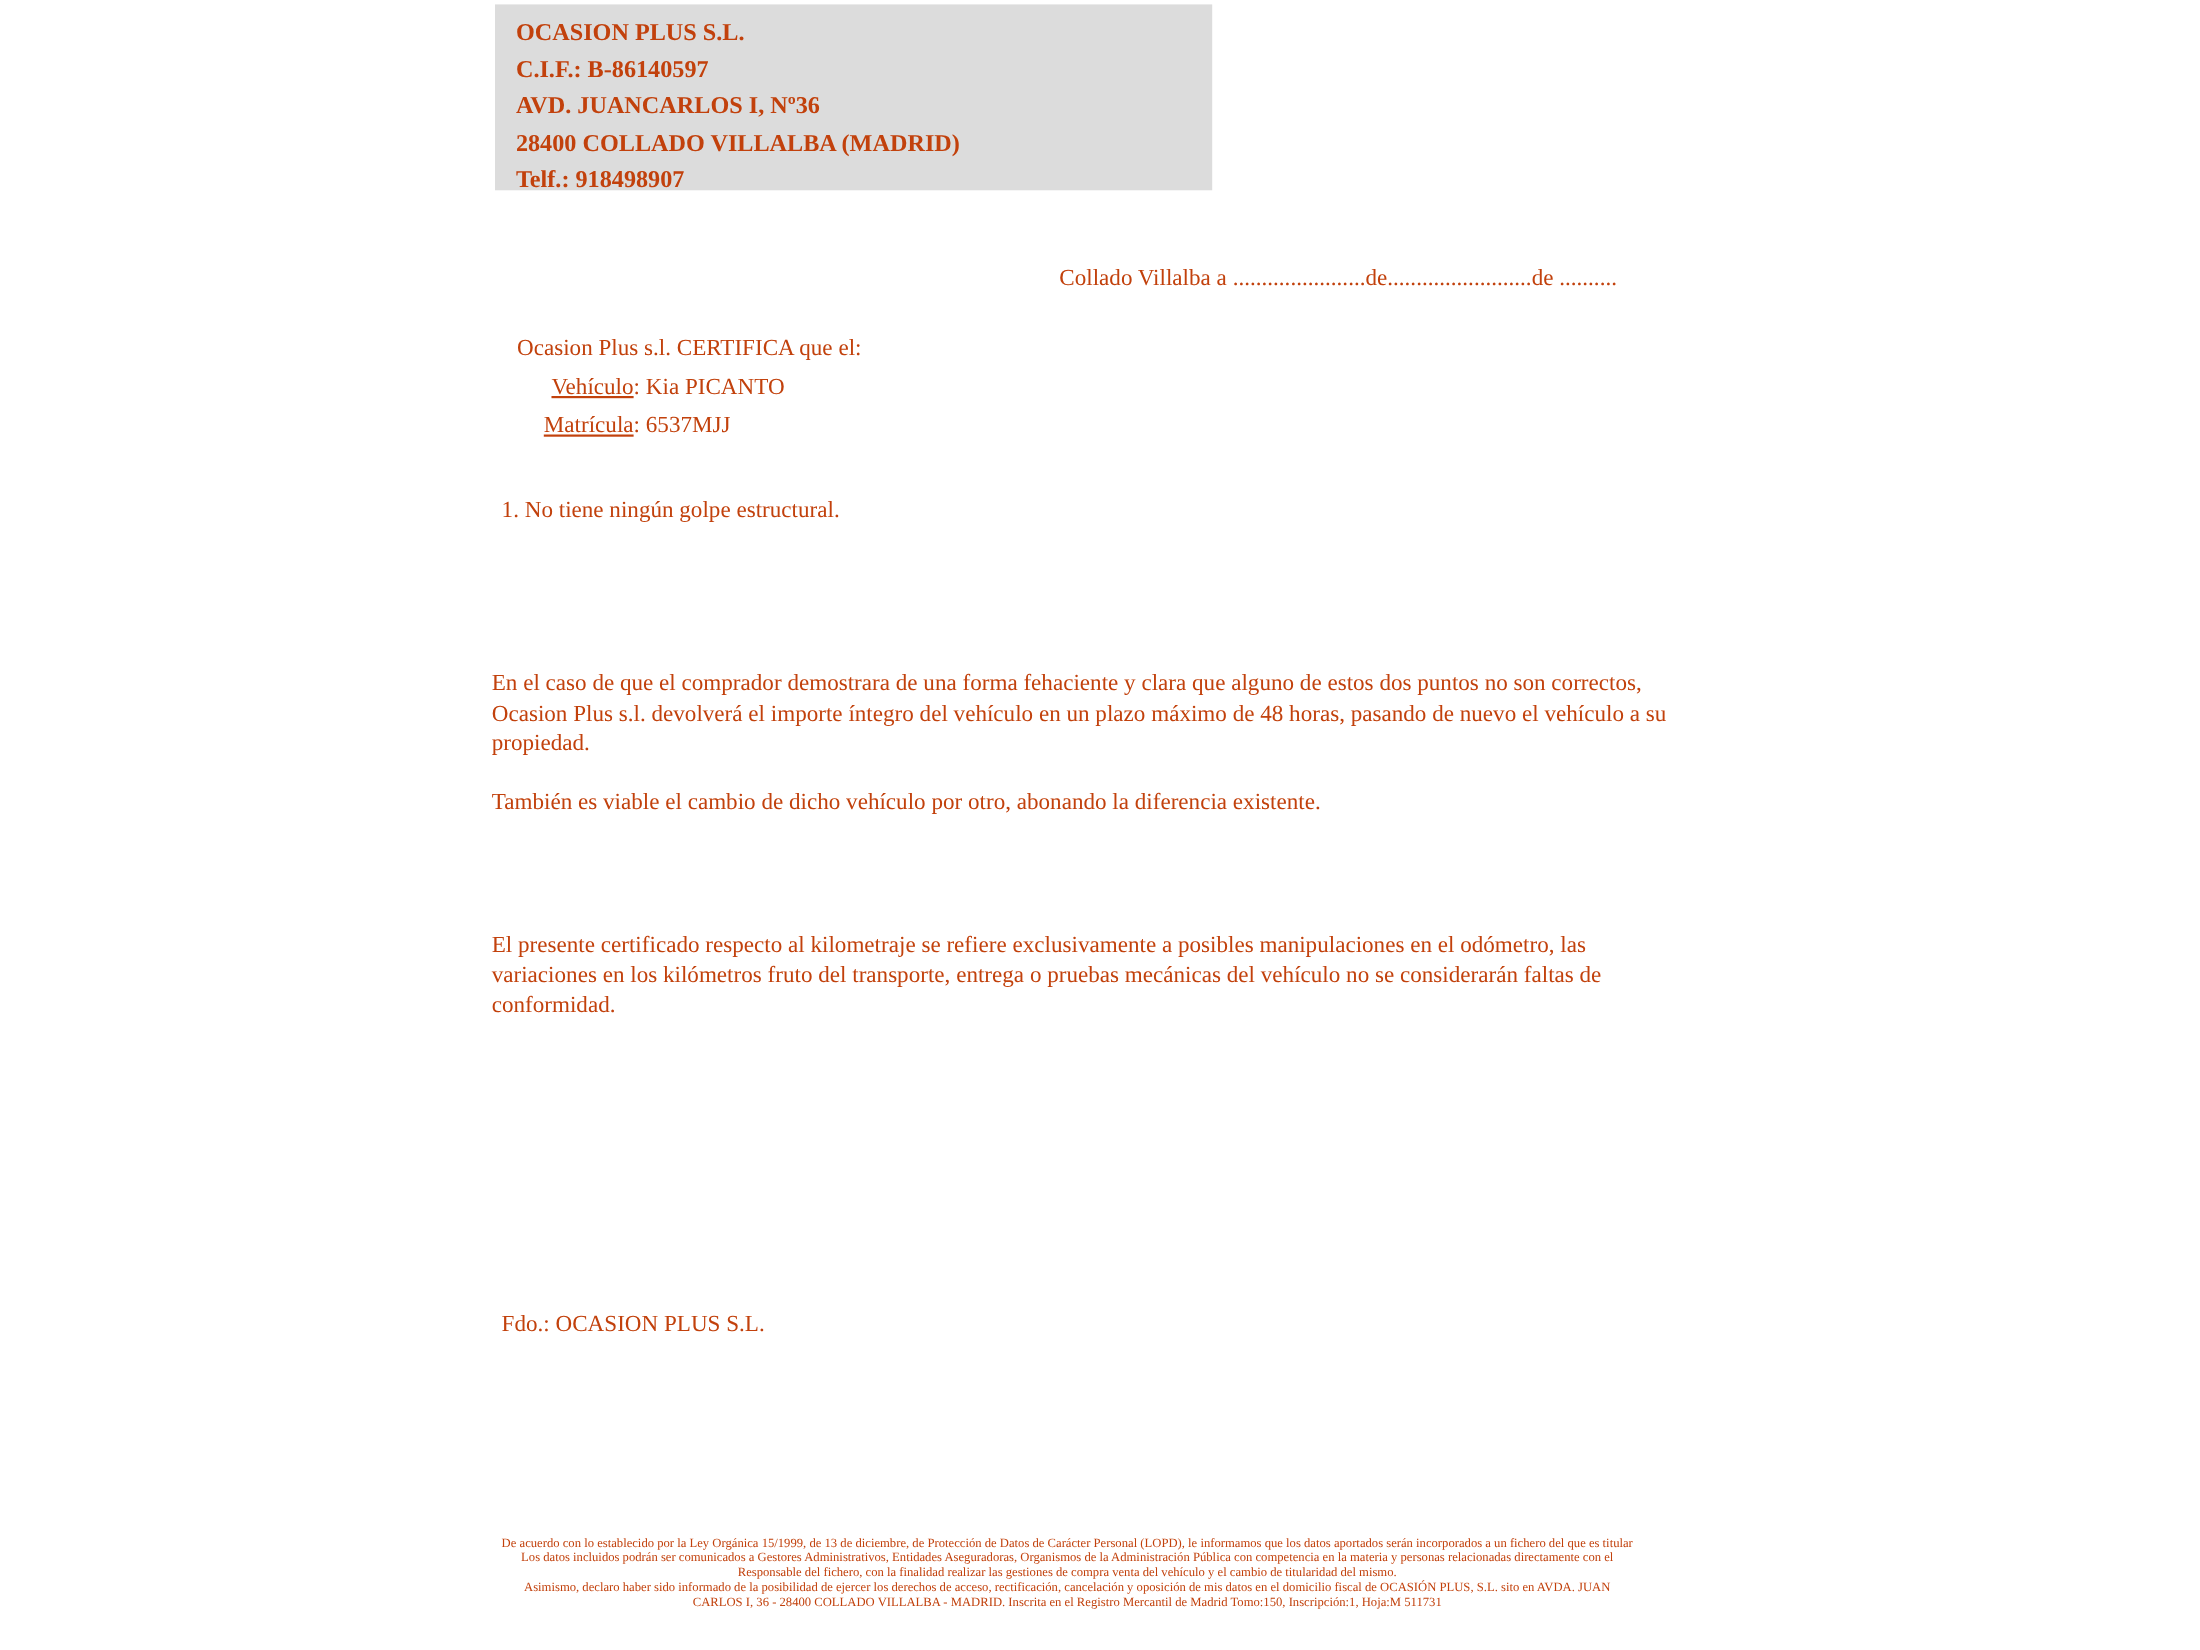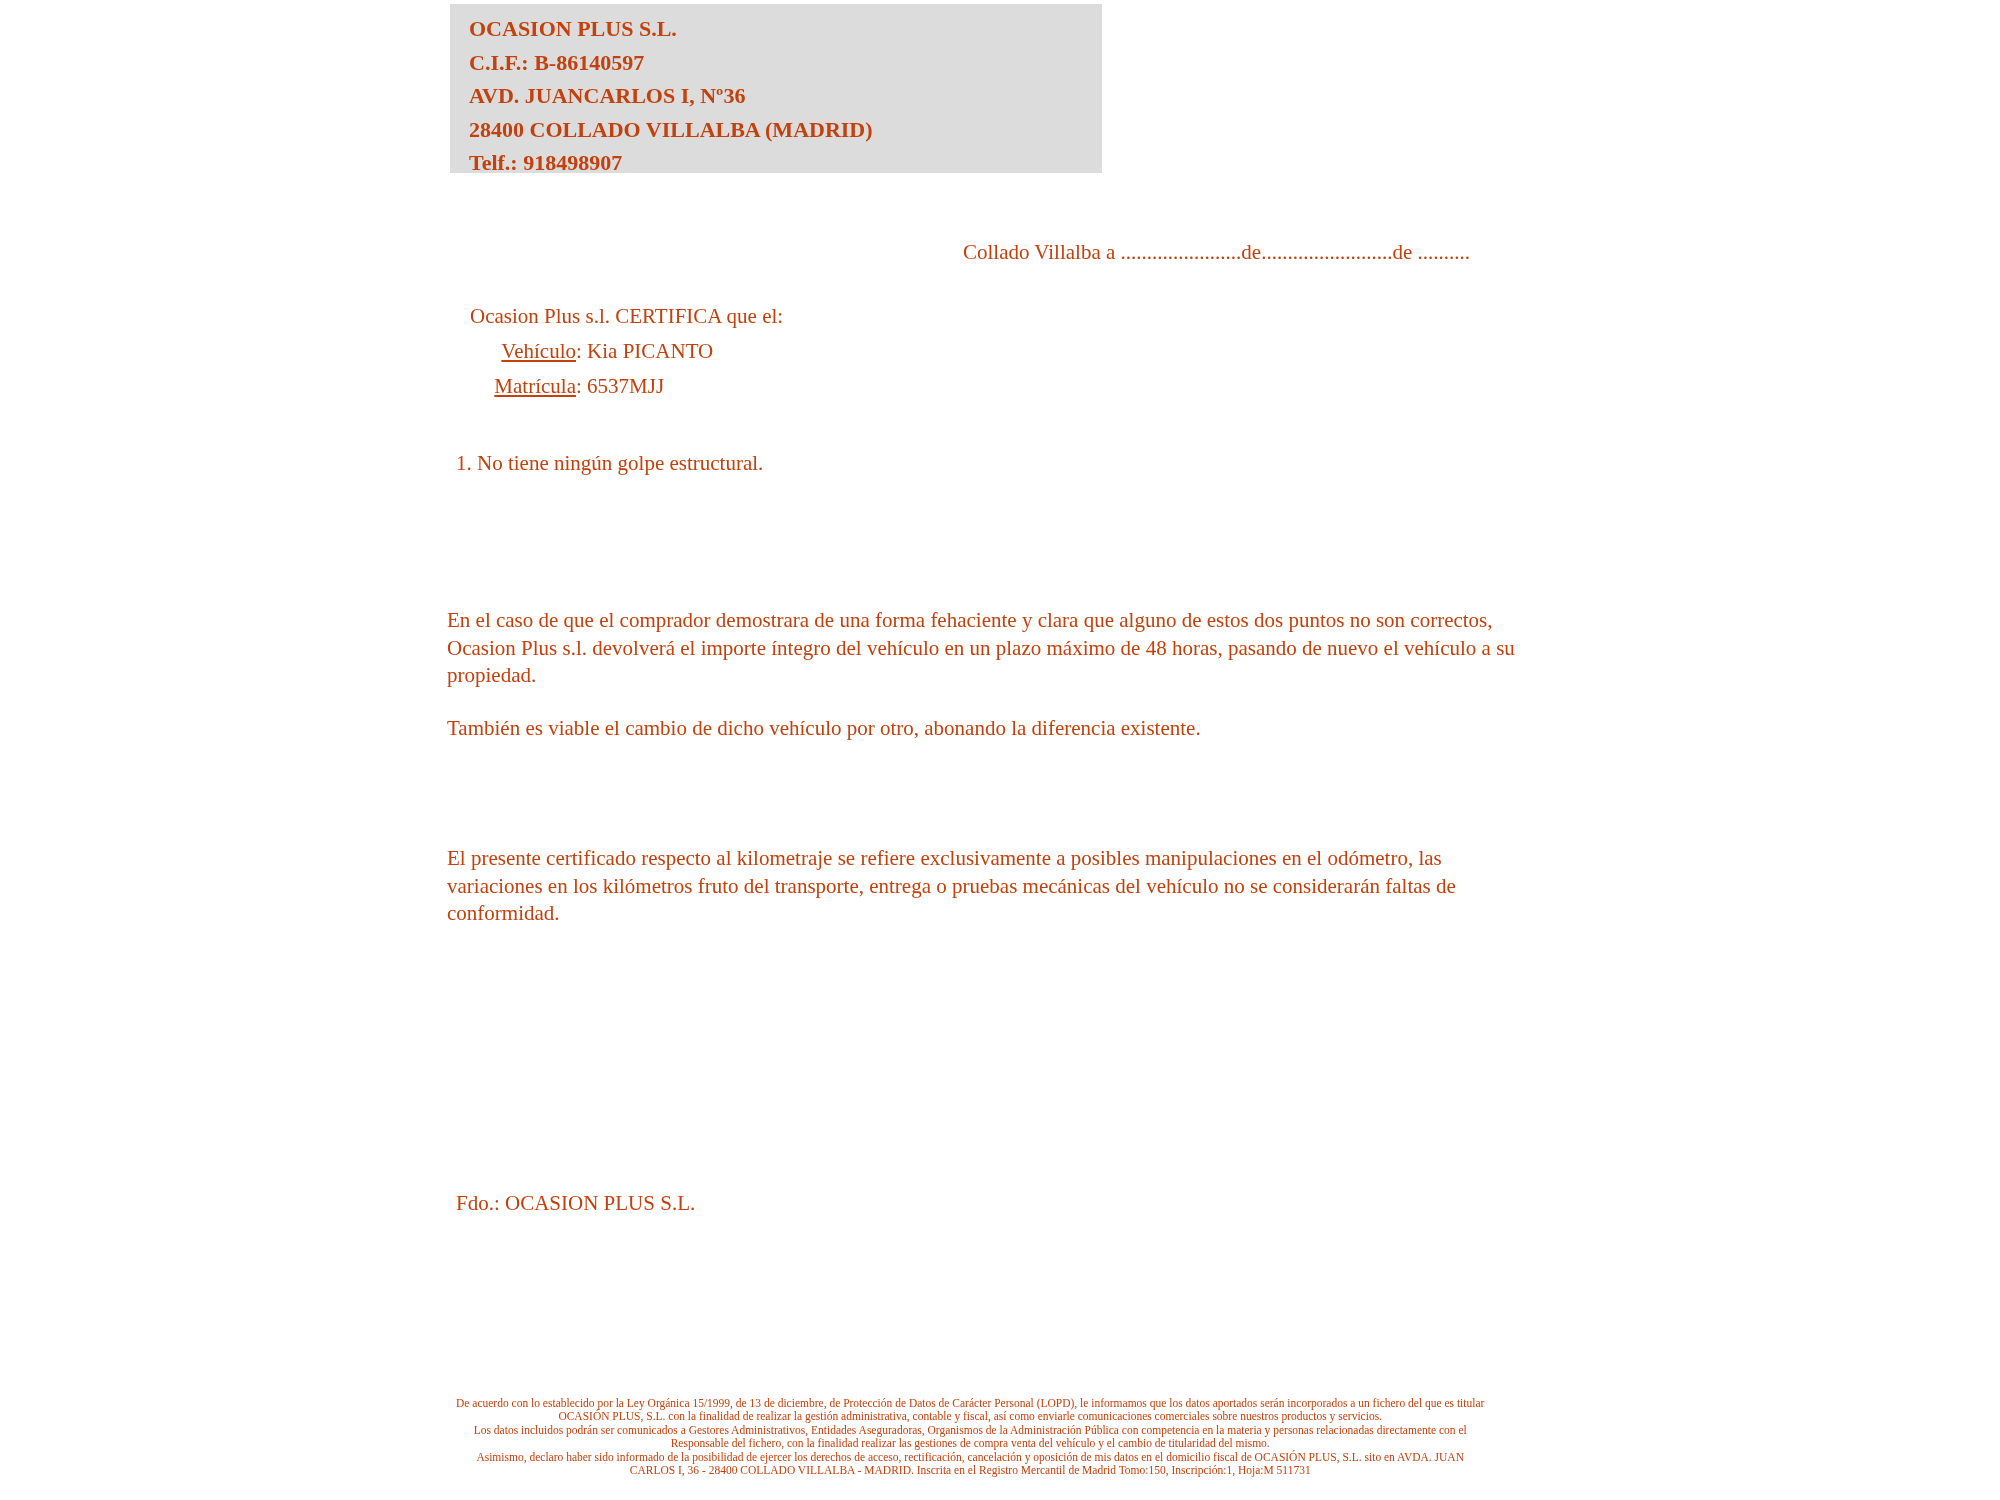--- a/index.html
+++ b/index.html
@@ -128,20 +128,19 @@
   <div class="point point-1">1. No tiene ningún golpe estructural.</div>
 
   <div class="para para-a">En el caso de que el comprador demostrara de una forma fehaciente y clara que alguno de estos dos puntos no son correctos, Ocasion Plus s.l. devolverá el importe íntegro del vehículo en un plazo máximo de 48 horas, pasando de nuevo el vehículo a su propiedad.</div>
   <div class="para para-b">También es viable el cambio de dicho vehículo por otro, abonando la diferencia existente.</div>
   <div class="para para-d">El presente certificado respecto al kilometraje se refiere exclusivamente a posibles manipulaciones en el odómetro, las variaciones en los kilómetros fruto del transporte, entrega o pruebas mecánicas del vehículo no se considerarán faltas de conformidad.</div>
 
   <div class="signature">Fdo.: OCASION PLUS S.L.</div>
 
   <div class="legal">
     <div class="legal-line">De acuerdo con lo establecido por la Ley Orgánica 15/1999, de 13 de diciembre, de Protección de Datos de Carácter Personal (LOPD), le informamos que los datos aportados serán incorporados a un fichero del que es titular</div>
-    <div class="legal-line">OCASIÓN PLUS, S.L. con la finalidad de realizar la gestión administrativa, contable y fiscal, así como enviarle comunicaciones comerciales sobre nuestros productos y servicios.</div>
     <div class="legal-line">Los datos incluidos podrán ser comunicados a Gestores Administrativos, Entidades Aseguradoras, Organismos de la Administración Pública con competencia en la materia y personas relacionadas directamente con el</div>
     <div class="legal-line">Responsable del fichero, con la finalidad realizar las gestiones de compra venta del vehículo y el cambio de titularidad del mismo.</div>
     <div class="legal-line">Asimismo, declaro haber sido informado de la posibilidad de ejercer los derechos de acceso, rectificación, cancelación y oposición de mis datos en el domicilio fiscal de OCASIÓN PLUS, S.L. sito en AVDA. JUAN</div>
     <div class="legal-line">CARLOS I, 36 - 28400 COLLADO VILLALBA - MADRID. Inscrita en el Registro Mercantil de Madrid Tomo:150, Inscripción:1, Hoja:M 511731</div>
   </div>
 
 </div>
 
 </body></html>

